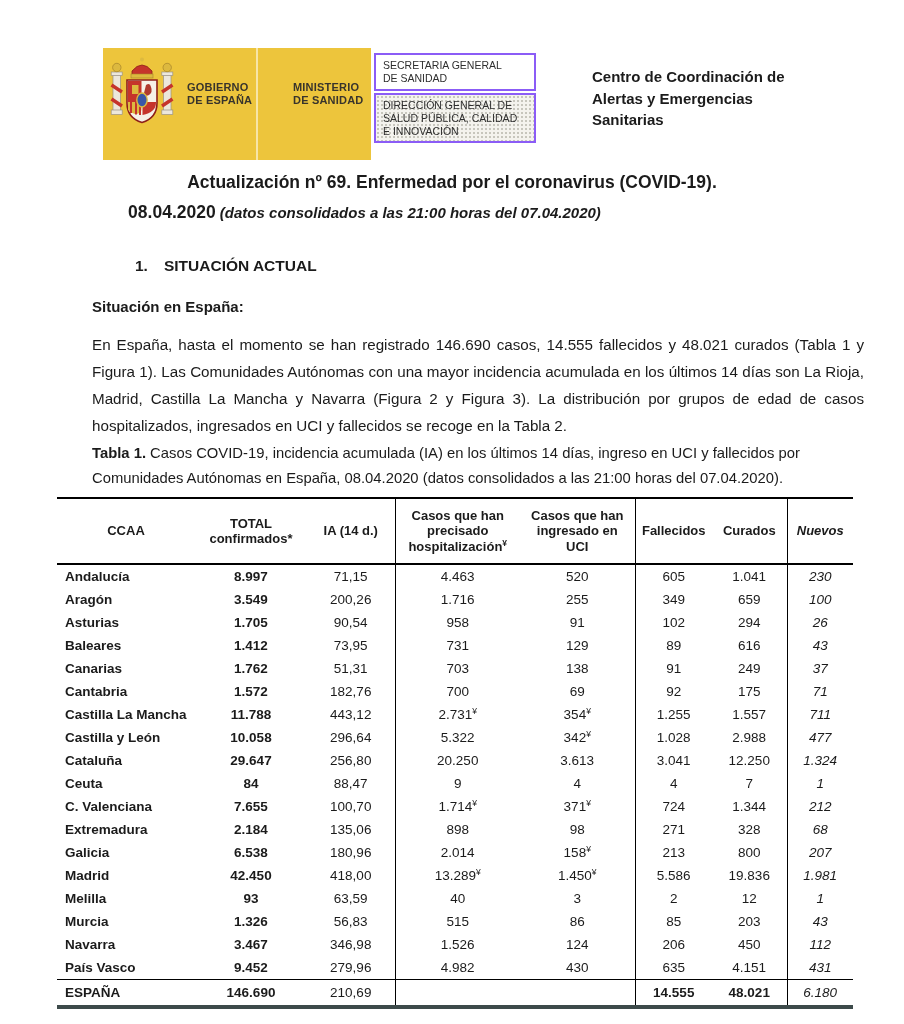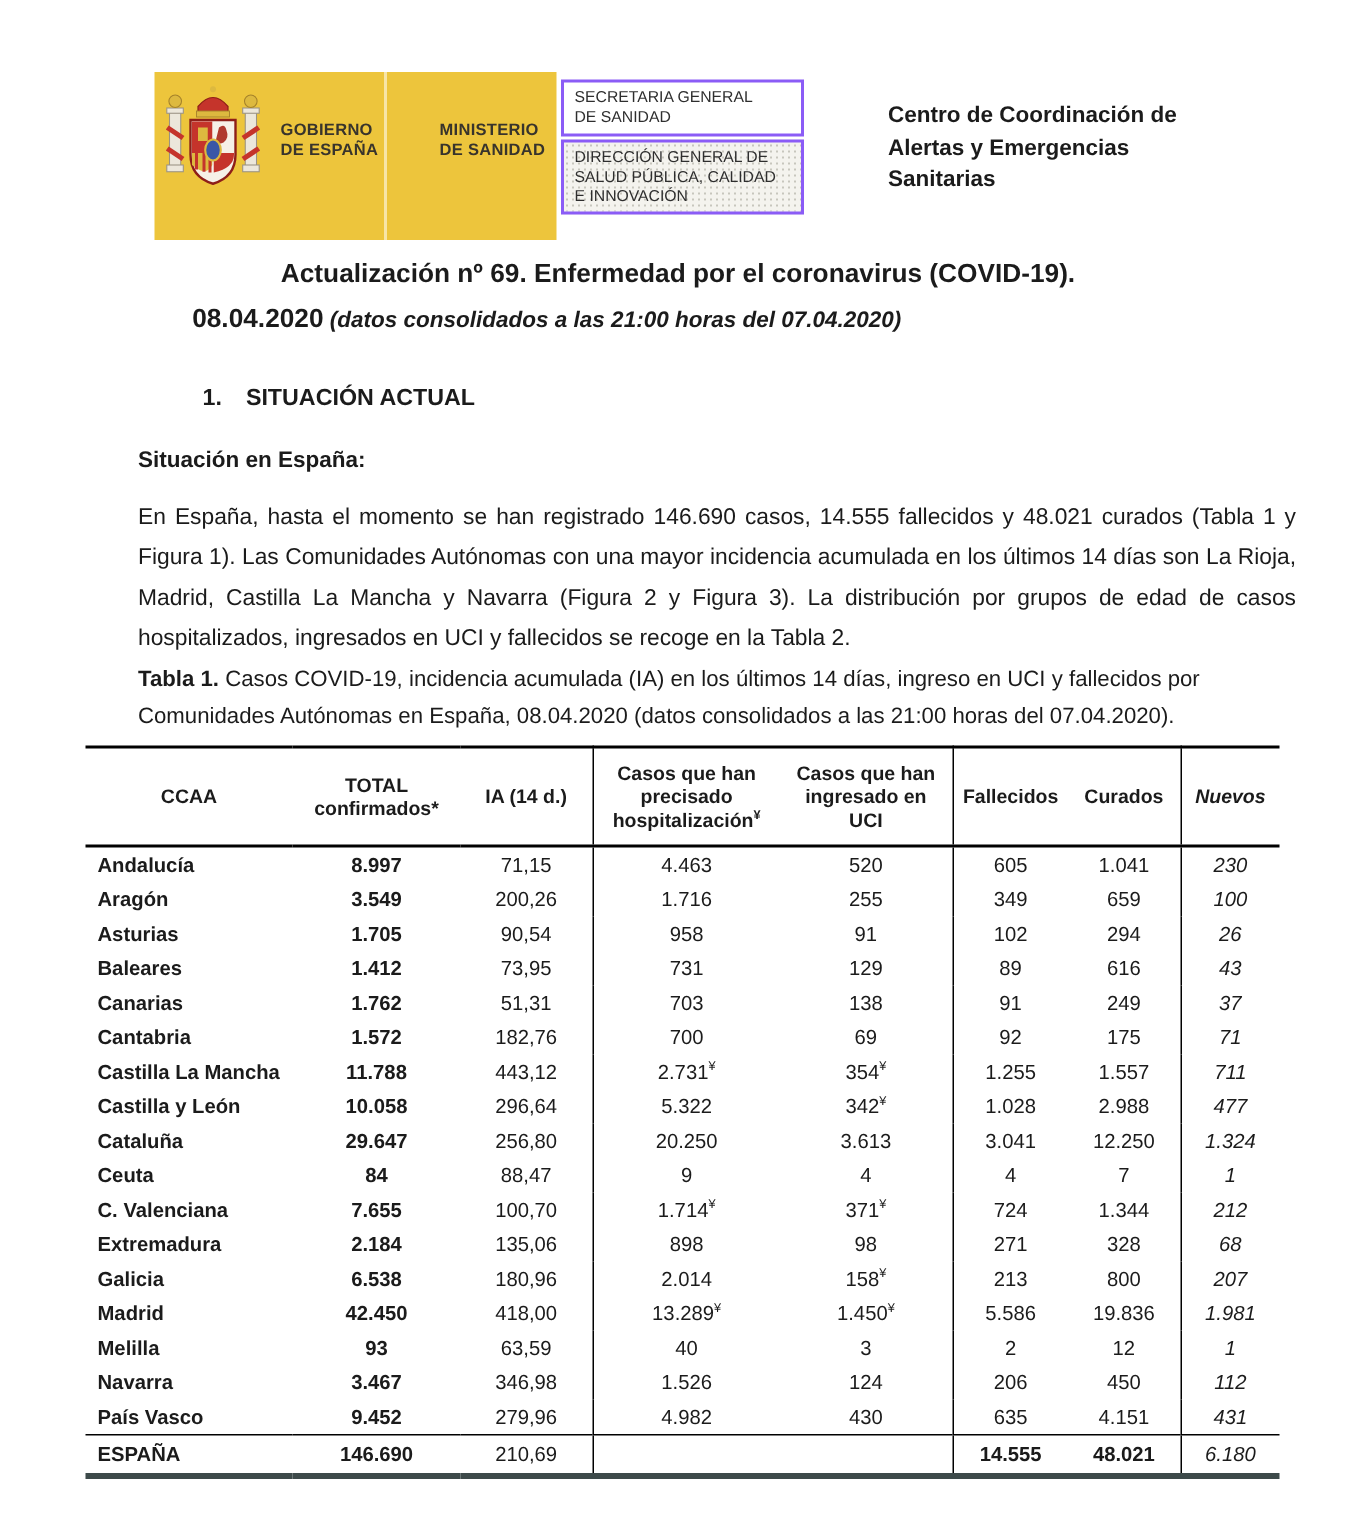--- a/index.html
+++ b/index.html
@@ -329,20 +329,30 @@
           <td>Melilla</td>
           <td>93</td>
           <td>63,59</td>
           <td>40</td>
           <td>3</td>
           <td>2</td>
           <td>12</td>
           <td>1</td>
         </tr>
         <tr>
+          <td>Murcia</td>
+          <td>1.326</td>
+          <td>56,83</td>
+          <td>515</td>
+          <td>86</td>
+          <td>85</td>
+          <td>203</td>
+          <td>43</td>
+        </tr>
+        <tr>
           <td>Navarra</td>
           <td>3.467</td>
           <td>346,98</td>
           <td>1.526</td>
           <td>124</td>
           <td>206</td>
           <td>450</td>
           <td>112</td>
         </tr>
         <tr>

